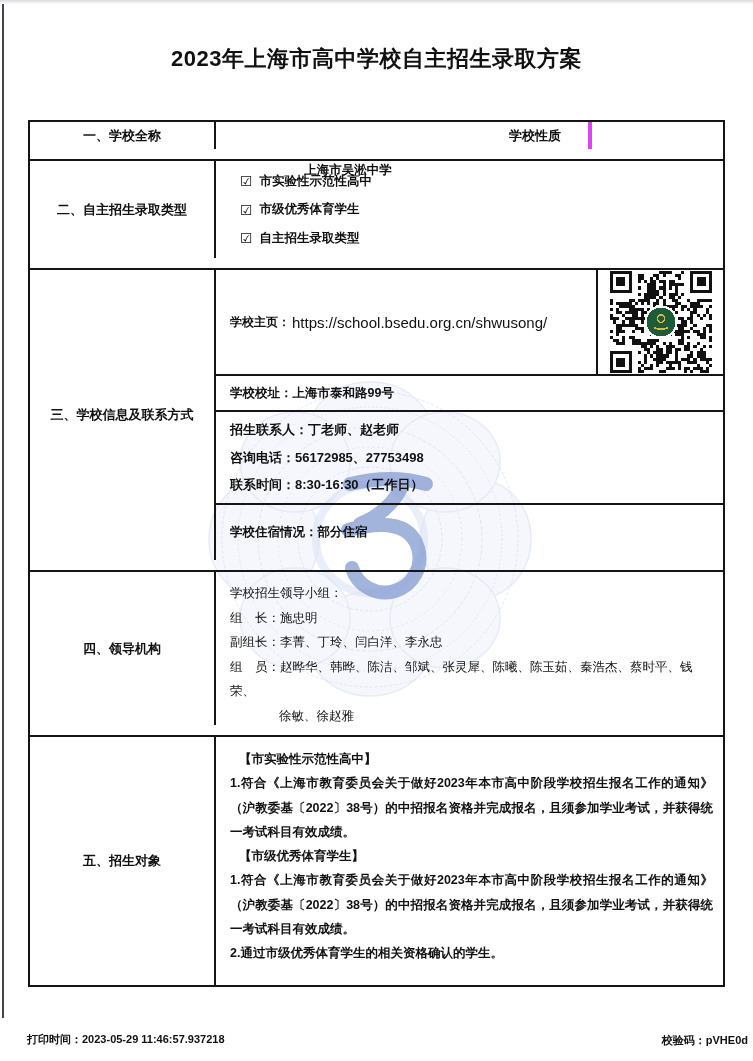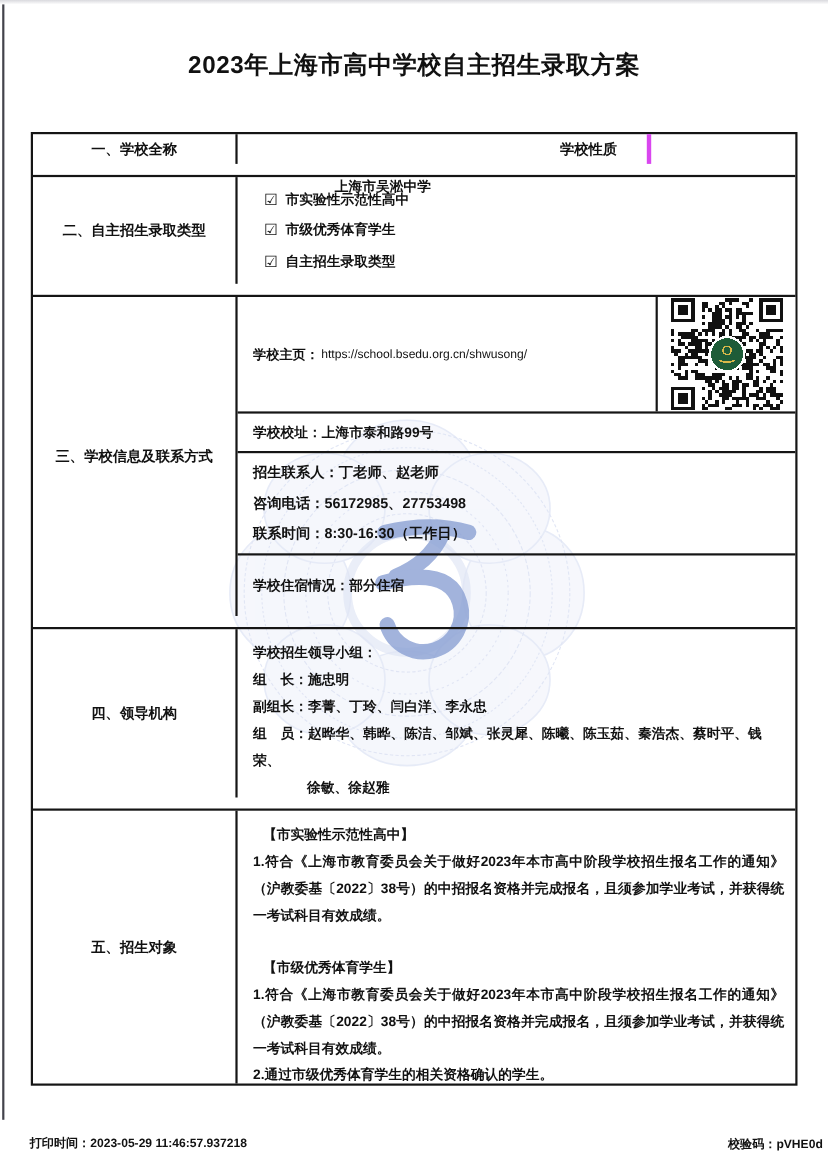--- a/index.html
+++ b/index.html
@@ -37,38 +37,38 @@
   .r2 .content{flex:1;display:flex;flex-direction:column;justify-content:space-evenly;
     padding-left:24px;box-sizing:border-box;}
   .chk-line{display:flex;align-items:center;font-size:12.5px;font-weight:600;}
   .chk-box{font-size:14px;margin-right:7px;font-weight:400;}
   .r3{height:292px;flex:none;}
   .r3 .content{flex:1;display:flex;flex-direction:column;box-sizing:border-box;min-width:0;}
   .sub{box-sizing:border-box;border-top:2px solid #151515;}
   .sub.first{border-top:none;}
   .sub-home{height:104px;flex:none;display:flex;}
   .home-text{flex:1;display:flex;align-items:center;padding-left:14px;font-size:12px;font-weight:600;}
-  .home-text .url{font-weight:400;margin-left:2px;font-size:11px;}
+  .home-text .url{font-weight:400;margin-left:2px;font-size:15px;}
   .qr-cell{width:127px;flex:none;border-left:2px solid #151515;box-sizing:border-box;
     display:flex;align-items:center;justify-content:center;background:#fff;}
   .sub-addr{height:36px;flex:none;display:flex;align-items:center;padding-left:14px;
     font-size:12.5px;font-weight:600;}
   .sub-contact{height:93px;flex:none;display:flex;flex-direction:column;justify-content:space-evenly;
     padding-left:14px;}
   .sub-contact div{font-size:13px;font-weight:600;}
   .sub-stay{flex:1;display:flex;align-items:center;padding-left:14px;font-size:12.5px;font-weight:600;}
   .r4{height:155px;flex:none;}
   .r4 .content{flex:1;padding:9px 10px 0 14px;box-sizing:border-box;}
-  .l4-line{font-size:12.5px;font-weight:700;line-height:24.5px;}
+  .l4-line{font-size:12.5px;font-weight:400;line-height:24.5px;}
   .l4-line.indent{padding-left:49px;}
   .r5{flex:1;}
   .r5 .content{flex:1;padding:10px 10px 0 14px;box-sizing:border-box;min-width:0;}
   .r5 p{margin:0;font-size:12.5px;font-weight:600;line-height:24.3px;text-align:justify;}
   .r5 p.p-head{text-indent:9px;}
-  .r5 p.p-gap{margin-top:24px;}
+  .r5 p.p-gap{}
 
   .footer-left{position:absolute;left:27px;top:1032px;font-size:11px;font-weight:bold;}
   .footer-right{position:absolute;right:5px;top:1033px;font-size:11px;font-weight:bold;}
 
   svg{display:block;}
 </style>
 </head>
 <body>
 
 <div class="page-edge-left"></div>

